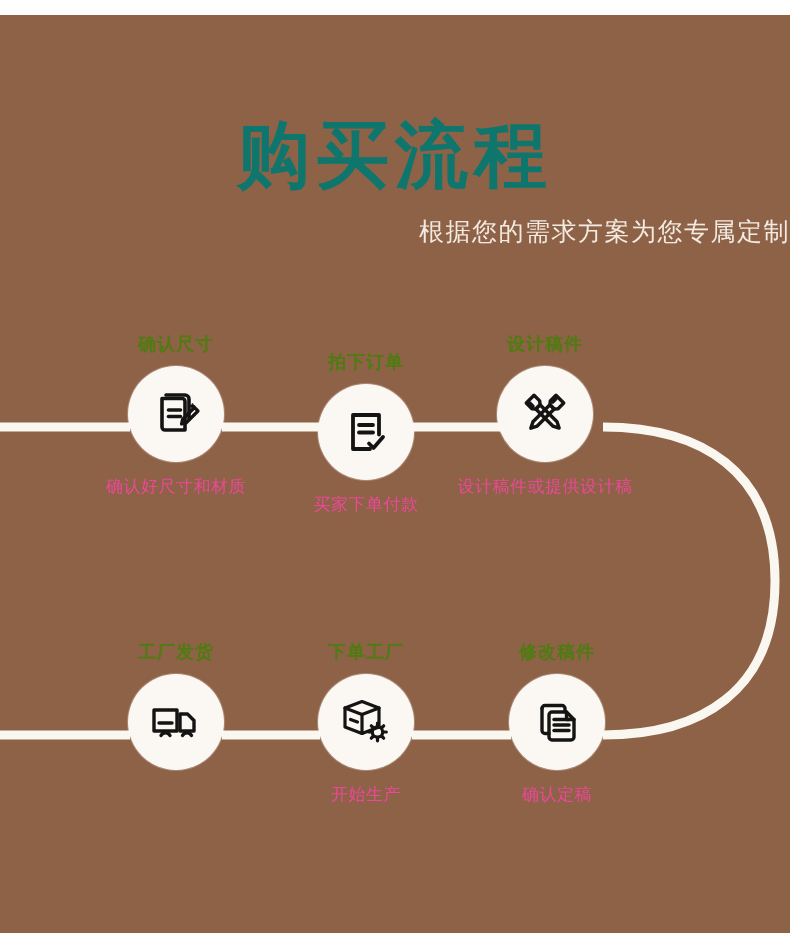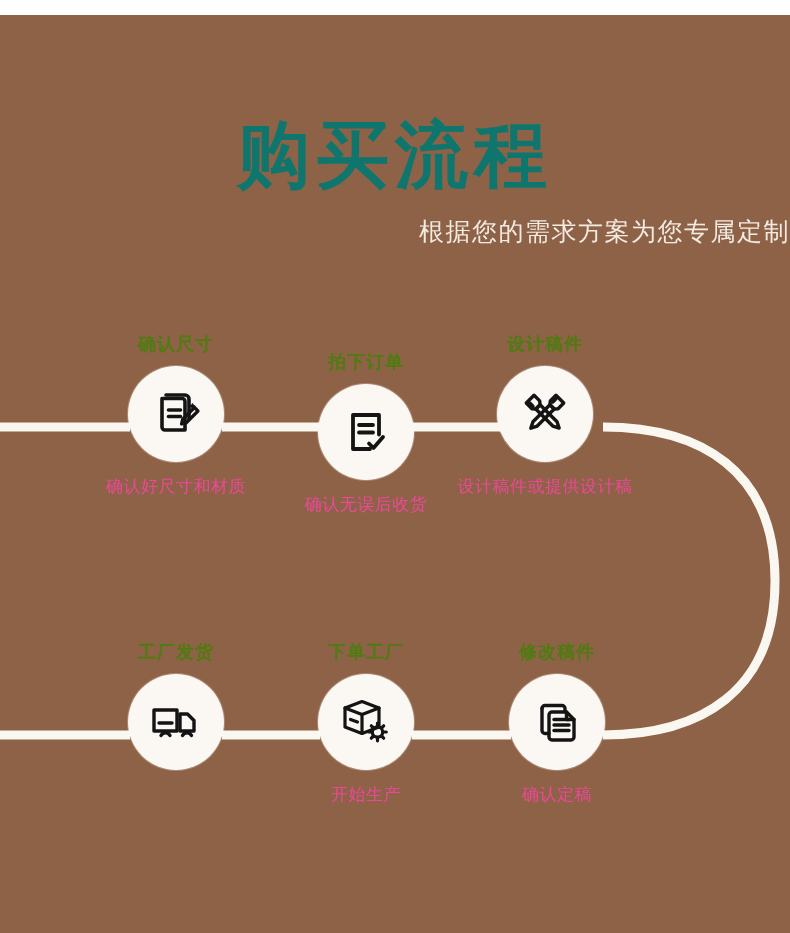--- a/index.html
+++ b/index.html
@@ -145,21 +145,21 @@
     <div class="circle">
       <span>
         <svg width="56" height="56" viewBox="0 0 56 56" fill="none" stroke="#141414" stroke-width="3.8" stroke-linecap="round" stroke-linejoin="round">
           <path d="M41 30.5V11H15v34h17"></path>
           <line x1="21" y1="21" x2="35" y2="21"></line>
           <line x1="21" y1="28.5" x2="35" y2="28.5"></line>
           <path d="M31 39.5l4.5 4.5 9.5-11"></path>
         </svg>
       </span>
     </div>
-    <div class="step-caption">确认无误后收货</div>
+    <div class="step-caption">买家下单付款</div>
   </div>
 
   <div class="step" style="left:545px;top:335px;">
     <div class="step-title">设计稿件</div>
     <div class="circle">
       <span>
         <svg width="58" height="58" viewBox="0 0 58 58" fill="none" stroke="#141414" stroke-width="3.4" stroke-linecap="round" stroke-linejoin="round">
           <g transform="rotate(45 29 29)">
             <path d="M23.5 8h11v8l-2.5 3h-6L23.5 16z"></path>
             <line x1="26" y1="10.5" x2="26" y2="15"></line>

